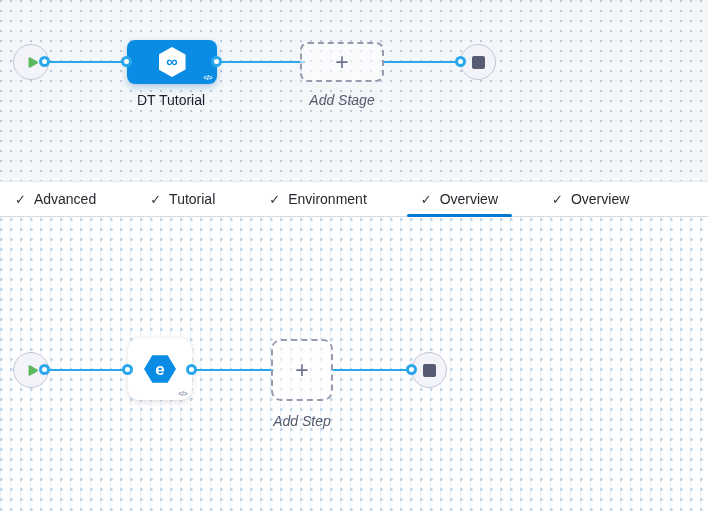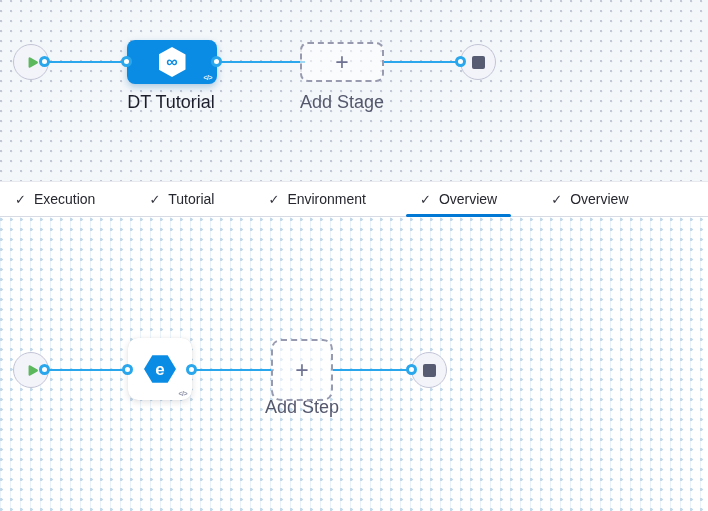--- a/index.html
+++ b/index.html
@@ -40,22 +40,22 @@
   
   .edge { position:absolute; height:2px; background:var(--edge-blue,#2aa7ec); z-index:1; }
   .port { position:absolute; width:11px; height:11px; border-radius:50%;
     background:#fff; border:3px solid var(--edge-blue,#0996ea); z-index:4; }
   .node-circle { position:absolute; width:36px; height:36px; border-radius:50%;
     background:#f3f3fa; border:1px solid #c3c5d6; z-index:2;
     display:flex; align-items:center; justify-content:center; cursor:pointer; }
   .stop-square { width:13px; height:13px; border-radius:2px;
     background:var(--stop-slate,#575c72); }
   .glabel { position:absolute; transform:translateX(-50%); white-space:nowrap;
-    font-size:18px; color:#1d1e2c; z-index:2; }
-  .glabel.dim { color:#55586d; }
+    font-size:14px; color:#1d1e2c; z-index:2; }
+  .glabel.dim { color:#55586d;font-style:italic; }
 
   .stage-node { position:absolute; left:127px; top:40px; width:90px; height:44px;
     border-radius:8px; background:var(--node-blue,#0b8ce4); z-index:3; cursor:pointer;
     box-shadow:0 3px 7px rgba(12,98,170,.30);
     display:flex; align-items:center; justify-content:center; }
   .hex { width:27px; height:30px; background:#fff;
     clip-path:polygon(50% 0%,100% 25%,100% 75%,50% 100%,0% 75%,0% 25%);
     display:flex; align-items:center; justify-content:center;
     color:var(--node-blue,#0b8ce4); font-size:16px; font-weight:700; line-height:1; }
   .code-glyph { position:absolute; right:5px; bottom:3px; font-size:7px;
@@ -114,21 +114,21 @@
 
     <div class="port" style="left:455px;top:56px"></div>
     <div class="node-circle" style="left:460px;top:44px">
       <span class="stop-square"></span>
     </div>
   </div>
 
   <div class="tab-bar">
     <div class="tab">
       <span class="check">✓</span>
-      <span>Execution</span>
+      <span>Advanced</span>
     </div>
     <div class="tab">
       <span class="check">✓</span>
       <span>Tutorial</span>
     </div>
     <div class="tab">
       <span class="check">✓</span>
       <span>Environment</span>
     </div>
     <div class="tab active">
@@ -158,21 +158,21 @@
           <span>e</span>
         </span>
       <span class="code-glyph">&lt;/&gt;</span>
     </div>
     <div class="port" style="left:122px;top:147px"></div>
     <div class="port" style="left:186px;top:147px"></div>
 
     <div class="add-box add-step-box">
       <span>+</span>
     </div>
-    <div class="glabel dim" style="left:302px;top:180px">Add Step</div>
+    <div class="glabel dim" style="left:302px;top:196px">Add Step</div>
 
     <div class="port" style="left:406px;top:147px"></div>
     <div class="node-circle" style="left:411px;top:135px">
       <span class="stop-square"></span>
     </div>
   </div>
 
 </div>
 
 </body></html>

